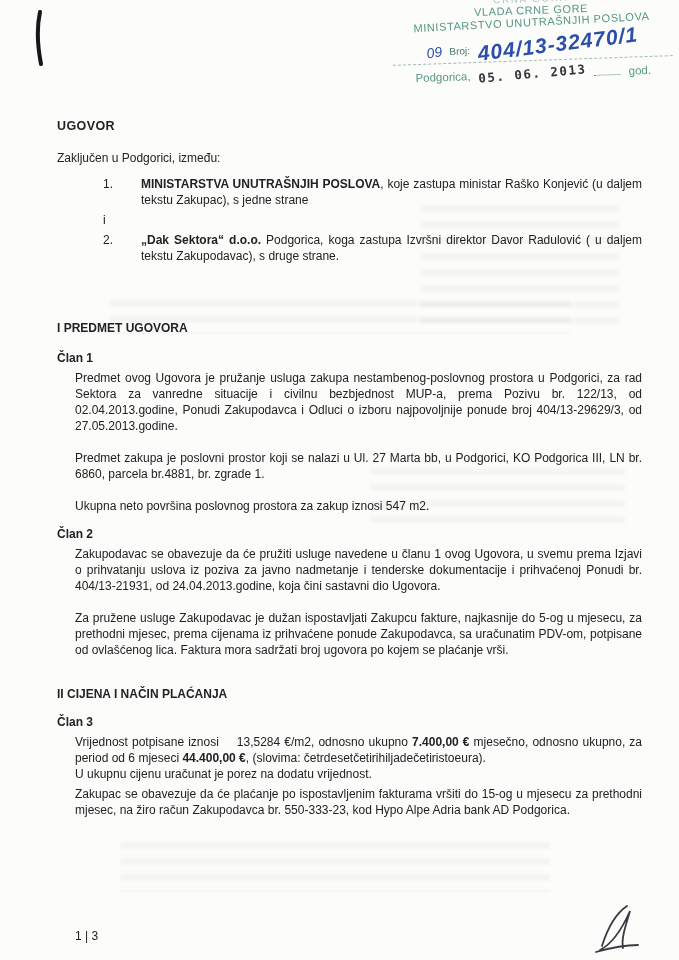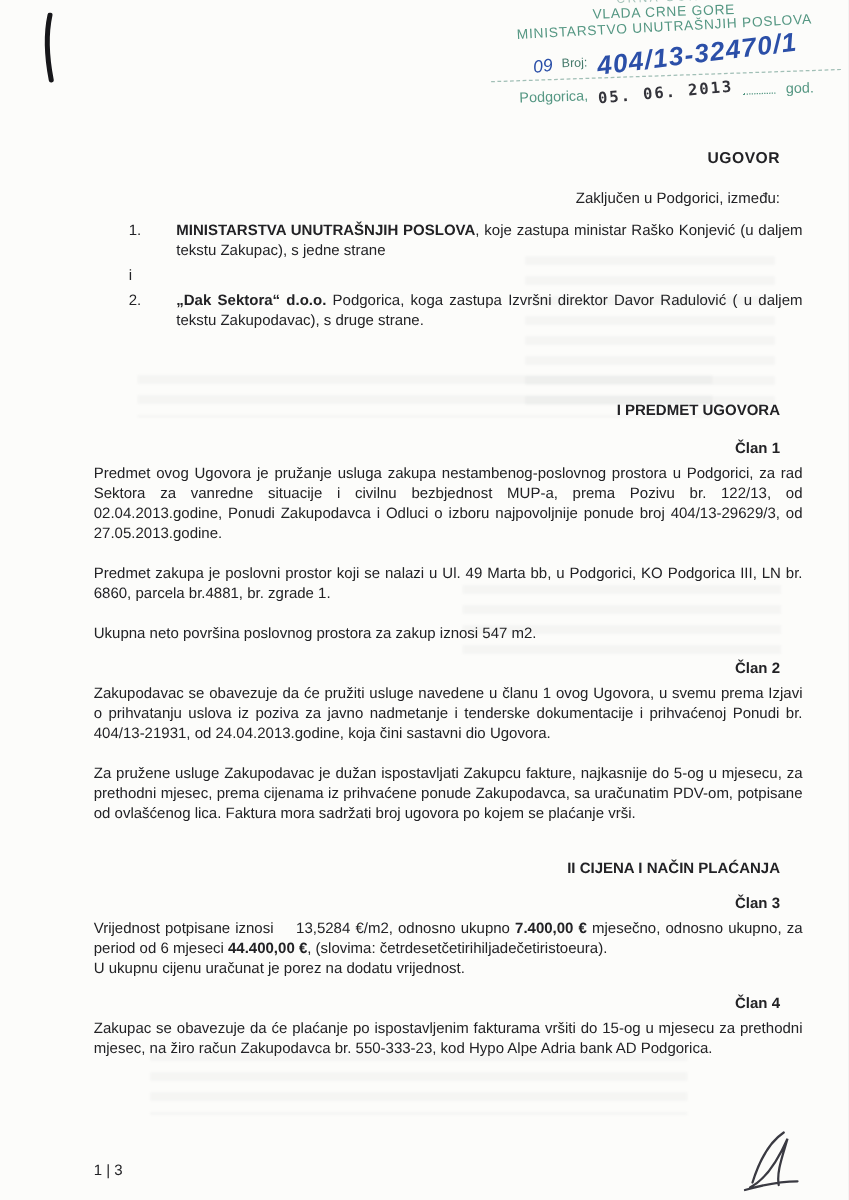--- a/index.html
+++ b/index.html
@@ -8,21 +8,21 @@
     position:relative;width:679px;height:960px;margin:0 auto;
     background:#fcfcfa;overflow:hidden;
     font-family:"Liberation Sans",sans-serif;color:#222225;
   }
   
   .bleed{
     position:absolute;pointer-events:none;opacity:.55;filter:blur(.8px);
     background:repeating-linear-gradient(180deg,rgba(110,115,120,.085) 0 7px,transparent 7px 16px);
   }
   .content{position:absolute;left:75px;right:37px;top:0;font-size:12px;line-height:16px;}
-  .centered{text-align:right;transform:translateX(-18px);}
+  .centered{text-align:left;transform:translateX(-18px);}
   .bold{font-weight:bold;}
   .title1{margin-top:118px;font-size:12.5px;letter-spacing:.4px;}
   .title2{margin-top:2px;font-size:12.5px;letter-spacing:.4px;}
   .intro{margin-top:16px;}
   .party{display:flex;margin-left:28px;margin-top:10px;}
   .party-num{flex:none;width:28px;}
   .party-text{flex:1;text-align:justify;margin-left:10px;}
   .conj{margin-left:28px;margin-top:4px;}
   .party2{margin-top:4px;}
   .section-head1{margin-top:56px;}
@@ -99,34 +99,33 @@
 
     <div class="party party2">
       <span class="party-num">2.</span>
       <span class="party-text"><strong>„Dak Sektora“ d.o.o.</strong><span> Podgorica, koga zastupa Izvršni direktor Davor Radulović ( u daljem tekstu Zakupodavac), s druge strane.</span></span>
     </div>
 
     <div class="centered bold section-head1">I  PREDMET UGOVORA</div>
 
     <div class="centered bold clan-head-first">Član 1</div>
     <p class="para after-head">Predmet ovog Ugovora je pružanje usluga zakupa nestambenog-poslovnog prostora u Podgorici, za rad Sektora za vanredne situacije i civilnu bezbjednost MUP-a, prema Pozivu br. 122/13, od 02.04.2013.godine, Ponudi Zakupodavca i Odluci o izboru najpovoljnije ponude broj 404/13-29629/3, od 27.05.2013.godine.</p>
-    <p class="para">Predmet zakupa je poslovni prostor koji se nalazi u Ul. 49 Marta bb, u Podgorici, KO Podgorica III, LN br. 6860, parcela br.4881,  br. zgrade 1.</p>
+    <p class="para">Predmet zakupa je poslovni prostor koji se nalazi u Ul. 27 Marta bb, u Podgorici, KO Podgorica III, LN br. 6860, parcela br.4881,  br. zgrade 1.</p>
     <p class="para">Ukupna neto površina poslovnog prostora za zakup iznosi 547 m2.</p>
 
     <div class="centered bold clan-head">Član 2</div>
     <p class="para after-head">Zakupodavac se obavezuje da će pružiti usluge navedene u članu 1 ovog Ugovora, u svemu prema Izjavi o prihvatanju uslova iz poziva za javno nadmetanje i tenderske dokumentacije i prihvaćenoj Ponudi br. 404/13-21931, od 24.04.2013.godine, koja čini sastavni dio Ugovora.</p>
     <p class="para">Za pružene usluge Zakupodavac je dužan ispostavljati Zakupcu fakture, najkasnije do 5-og u mjesecu, za prethodni mjesec, prema cijenama iz prihvaćene ponude Zakupodavca, sa uračunatim PDV-om, potpisane od ovlašćenog lica. Faktura mora sadržati broj ugovora po kojem se plaćanje vrši.</p>
 
     <div class="centered bold section-head2">II  CIJENA I NAČIN PLAĆANJA</div>
 
     <div class="centered bold clan-head">Član 3</div>
     <p class="para after-head"><span>Vrijednost potpisane iznosi</span><span class="inline-gap"></span><span>13,5284 €/m2, odnosno ukupno </span><strong>7.400,00 €</strong><span> mjesečno, odnosno ukupno, za period od 6 mjeseci </span><strong>44.400,00 €</strong><span>, (slovima: četrdesetčetirihiljadečetiristoeura).</span></p>
     <div class="line2">U ukupnu cijenu uračunat je porez na dodatu vrijednost.</div>
 
-    <div class="centered bold clan-head">Član 4</div>
     <p class="para after-head">Zakupac se obavezuje da će plaćanje po ispostavljenim fakturama vršiti do 15-og u mjesecu za prethodni mjesec, na žiro račun Zakupodavca br. 550-333-23, kod Hypo Alpe Adria bank AD Podgorica.</p>
 
   </div>
 
   <div class="footer-page">1 | 3</div>
 
   <svg class="signature" width="62" height="58" viewBox="0 0 62 58">
     <path d="M42 6 C30 14 22 30 17 46 M15 50 C27 44 37 29 45 11 C41 25 36 38 38 48 M11 52 C25 48 41 45 53 45" stroke="#3a3a42" stroke-width="1.8" fill="none" stroke-linecap="round"></path>
   </svg>
 

